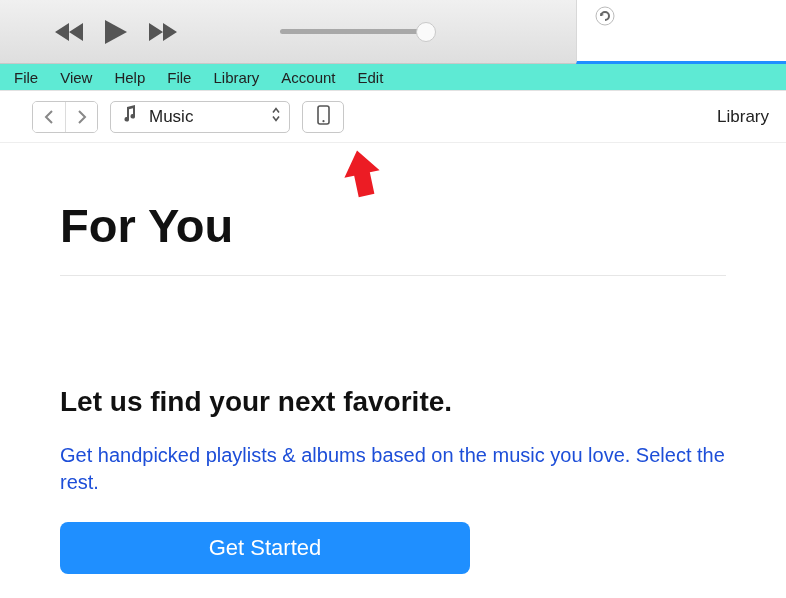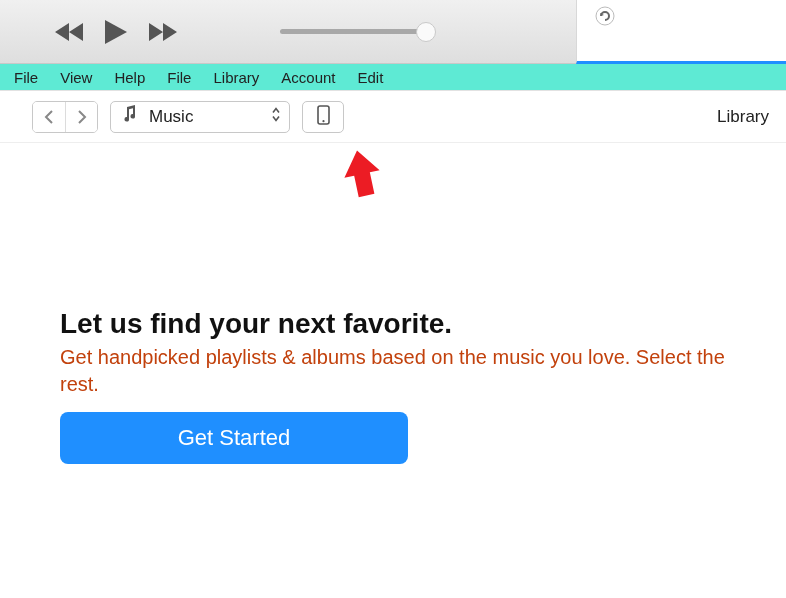--- a/index.html
+++ b/index.html
@@ -148,33 +148,33 @@
     padding-bottom: 22px;
     border-bottom: 1px solid #e6e6e6;
   }
   .promo {
     margin-top: 110px;
   }
   .promo h2 {
     font-size: 28px;
     font-weight: 700;
     color: #111;
-    margin-bottom: 4px;
+    margin-bottom: 24px;
   }
   .promo p {
     font-size: 20px;
-    color: #c2410c;
+    color: #1d4ed8;
     line-height: 1.35;
-    margin-bottom: 14px;
+    margin-bottom: 26px;
   }
   .cta {
     display: inline-flex;
     align-items: center;
     justify-content: center;
-    width: 348px;
+    width: 410px;
     height: 52px;
     background: #1f8fff;
     color: #fff;
     font-size: 22px;
     border-radius: 8px;
     border: none;
   }
 </style>
 </head>
 <body>
@@ -262,18 +262,19 @@
   <span class="right-nav-label">Library</span>
 </div>
 
 <div class="arrow-annotation">
   <svg width="46" height="52" viewBox="0 0 46 52">
     <path d="M22 2 L40 26 L30 26 L30 48 L14 48 L14 26 L4 26 Z" fill="#ec1c24" transform="rotate(-12 22 26)"></path>
   </svg>
 </div>
 
 <div class="content">
+  <h1 class="page-title">For You</h1>
   <div class="promo">
     <h2>Let us find your next favorite.</h2>
     <p>Get handpicked playlists &amp; albums based on the music you love. Select the rest.</p>
     <button class="cta">Get Started</button>
   </div>
 </div>
 
 </body></html>

